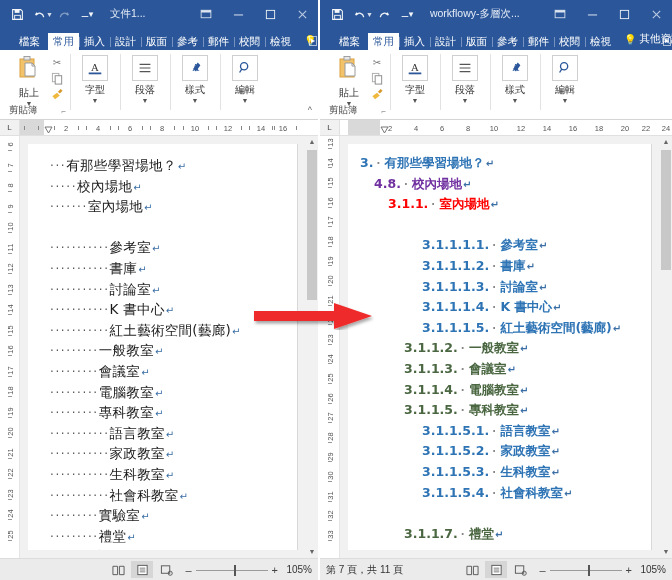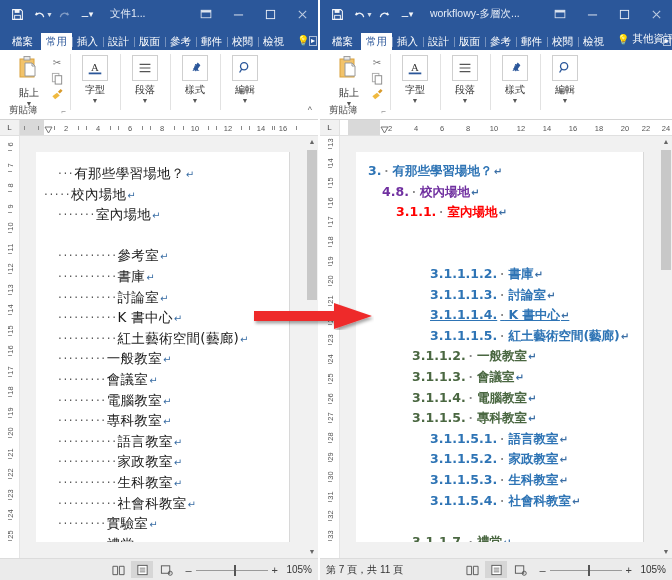--- a/index.html
+++ b/index.html
@@ -75,21 +75,21 @@
   .win-ctrl .wc.ribbonopt { font-size: 10px; opacity:.85;}
   .win-ctrl .wc.close { opacity: .8; }
 
   
   .tabbar {
     height: 22px;
     background: #2b579a;
     display: flex;
     align-items: flex-end;
     flex: 0 0 auto;
-    padding-left: 6px;
+    padding-left: 13px;
     position: relative;
     overflow: hidden;
   }
   .tab {
     font-size: 10.5px;
     color: #ffffff;
     padding: 3px 5px 4px 5px;
     white-space: nowrap;
     line-height: 1;
     position: relative;
@@ -223,21 +223,21 @@
     position: relative;
     overflow: hidden;
     border-right: 1px solid #e5e5e5;
   }
   .vtick { position:absolute; left:50%; transform: translateX(-50%) rotate(-90deg);
            font-size:7.5px; color:#555; white-space:nowrap;}
   .vdash { position:absolute; left:50%; transform:translateX(-50%); width:4px;height:1px;background:#999;}
   .page {
     flex: 1;
     background: #ffffff;
-    margin: 16px;
+    margin: 8px;
     position: relative;
     overflow: hidden;
     border-right: 1px solid #d8d8d8;
   }
   .scrollbar {
     width: 12px;
     background: #f1f1f1;
     position: relative;
   }
   .scroll-thumb {
@@ -551,21 +551,21 @@
           <div class="vtick" style="top: 352.5px;">23</div>
           <div class="vdash" style="top: 362.75px;"></div>
           <div class="vtick" style="top: 373px;">24</div>
           <div class="vdash" style="top: 383.25px;"></div>
           <div class="vtick" style="top: 393.5px;">25</div>
           <div class="vdash" style="top: 403.75px;"></div>
         </div>
       <div class="page">
 
       <div class="line line-left" style="top: 13px; left: 22px;"><span class="dots">···</span><span>有那些學習場地？</span><span class="pilcrow">↵</span></div>
-          <div class="line line-left" style="top: 33.6px; left: 8px; text-align: center;"><span class="dots">·····</span><span>校內場地</span><span class="pilcrow">↵</span></div>
+          <div class="line line-left" style="top: 33.6px; left: 22px; text-align: center;"><span class="dots">·····</span><span>校內場地</span><span class="pilcrow">↵</span></div>
           <div class="line line-left" style="top: 54.2px; left: 22px;"><span class="dots">·······</span><span>室內場地</span><span class="pilcrow">↵</span></div>
           <div class="line line-left" style="top: 95.4px; left: 22px;"><span class="dots">···········</span><span>參考室</span><span class="pilcrow">↵</span></div>
           <div class="line line-left" style="top: 116px; left: 22px;"><span class="dots">···········</span><span>書庫</span><span class="pilcrow">↵</span></div>
           <div class="line line-left" style="top: 136.6px; left: 22px;"><span class="dots">···········</span><span>討論室</span><span class="pilcrow">↵</span></div>
           <div class="line line-left" style="top: 157.2px; left: 22px;"><span class="dots">···········</span><span>K 書中心</span><span class="pilcrow">↵</span></div>
           <div class="line line-left" style="top: 177.8px; left: 22px;"><span class="dots">···········</span><span>紅土藝術空間(藝廊)</span><span class="pilcrow">↵</span></div>
           <div class="line line-left" style="top: 198.4px; left: 22px;"><span class="dots">·········</span><span>一般教室</span><span class="pilcrow">↵</span></div>
           <div class="line line-left" style="top: 219px; left: 22px;"><span class="dots">·········</span><span>會議室</span><span class="pilcrow">↵</span></div>
           <div class="line line-left" style="top: 239.6px; left: 22px;"><span class="dots">·········</span><span>電腦教室</span><span class="pilcrow">↵</span></div>
           <div class="line line-left" style="top: 260.2px; left: 22px;"><span class="dots">·········</span><span>專科教室</span><span class="pilcrow">↵</span></div>
@@ -842,23 +842,24 @@
           <div class="vdash" style="top: 364.6px;"></div>
           <div class="vtick" style="top: 374.4px;">32</div>
           <div class="vdash" style="top: 384.2px;"></div>
           <div class="vtick" style="top: 394px;">33</div>
           <div class="vdash" style="top: 403.8px;"></div>
         </div>
       <div class="page">
           <div class="line line-right" style="top: 11px; left: 12px; color: rgb(46, 116, 181);"><span class="num">3.</span><span class="midot">·</span><span> 有那些學習場地？</span><span class="pilcrow">↵</span></div>
           <div class="line line-right" style="top: 31.6px; left: 26px; color: rgb(112, 48, 160);"><span class="num">4.8.</span><span class="midot">·</span><span> 校內場地</span><span class="pilcrow">↵</span></div>
           <div class="line line-right" style="top: 52.2px; left: 40px; color: rgb(255, 0, 0);"><span class="num">3.1.1.</span><span class="midot">·</span><span> 室內場地</span><span class="pilcrow">↵</span></div>
+          <div class="line line-right" style="top: 93.4px; left: 74px; color: rgb(46, 116, 181);"><span class="num">3.1.1.1.1.</span><span class="midot">·</span><span> 參考室</span><span class="pilcrow">↵</span></div>
           <div class="line line-right" style="top: 114px; left: 74px; color: rgb(46, 116, 181);"><span class="num">3.1.1.1.2.</span><span class="midot">·</span><span> 書庫</span><span class="pilcrow">↵</span></div>
           <div class="line line-right" style="top: 134.6px; left: 74px; color: rgb(46, 116, 181);"><span class="num">3.1.1.1.3.</span><span class="midot">·</span><span> 討論室</span><span class="pilcrow">↵</span></div>
-          <div class="line line-right" style="top: 155.2px; left: 74px; color: rgb(46, 116, 181); text-decoration: underline;"><span class="num">3.1.1.1.4.</span><span class="midot">·</span><span> K 書中心</span><span class="pilcrow">↵</span></div>
+          <div class="line line-right" style="top: 155.2px; left: 74px; color: rgb(46, 116, 181);"><span class="num">3.1.1.1.4.</span><span class="midot">·</span><span> K 書中心</span><span class="pilcrow">↵</span></div>
           <div class="line line-right" style="top: 175.8px; left: 74px; color: rgb(46, 116, 181);"><span class="num">3.1.1.1.5.</span><span class="midot">·</span><span> 紅土藝術空間(藝廊)</span><span class="pilcrow">↵</span></div>
           <div class="line line-right" style="top: 196.4px; left: 56px; color: rgb(74, 103, 65);"><span class="num">3.1.1.2.</span><span class="midot">·</span><span> 一般教室</span><span class="pilcrow">↵</span></div>
           <div class="line line-right" style="top: 217px; left: 56px; color: rgb(74, 103, 65);"><span class="num">3.1.1.3.</span><span class="midot">·</span><span> 會議室</span><span class="pilcrow">↵</span></div>
           <div class="line line-right" style="top: 237.6px; left: 56px; color: rgb(74, 103, 65);"><span class="num">3.1.1.4.</span><span class="midot">·</span><span> 電腦教室</span><span class="pilcrow">↵</span></div>
           <div class="line line-right" style="top: 258.2px; left: 56px; color: rgb(74, 103, 65);"><span class="num">3.1.1.5.</span><span class="midot">·</span><span> 專科教室</span><span class="pilcrow">↵</span></div>
           <div class="line line-right" style="top: 278.8px; left: 74px; color: rgb(46, 116, 181);"><span class="num">3.1.1.5.1.</span><span class="midot">·</span><span> 語言教室</span><span class="pilcrow">↵</span></div>
           <div class="line line-right" style="top: 299.4px; left: 74px; color: rgb(46, 116, 181);"><span class="num">3.1.1.5.2.</span><span class="midot">·</span><span> 家政教室</span><span class="pilcrow">↵</span></div>
           <div class="line line-right" style="top: 320px; left: 74px; color: rgb(46, 116, 181);"><span class="num">3.1.1.5.3.</span><span class="midot">·</span><span> 生科教室</span><span class="pilcrow">↵</span></div>
           <div class="line line-right" style="top: 340.6px; left: 74px; color: rgb(46, 116, 181);"><span class="num">3.1.1.5.4.</span><span class="midot">·</span><span> 社會科教室</span><span class="pilcrow">↵</span></div>
           <div class="line line-right" style="top: 381.8px; left: 56px; color: rgb(74, 103, 65);"><span class="num">3.1.1.7.</span><span class="midot">·</span><span> 禮堂</span><span class="pilcrow">↵</span></div>

